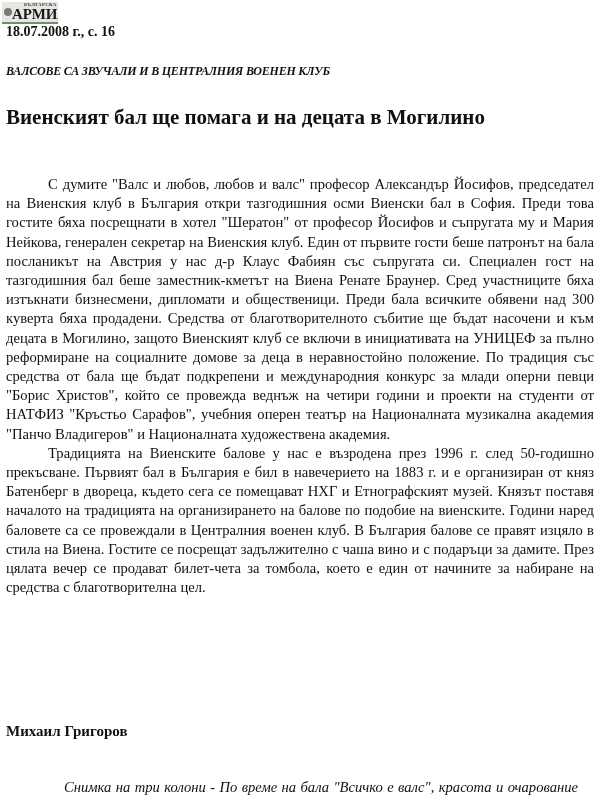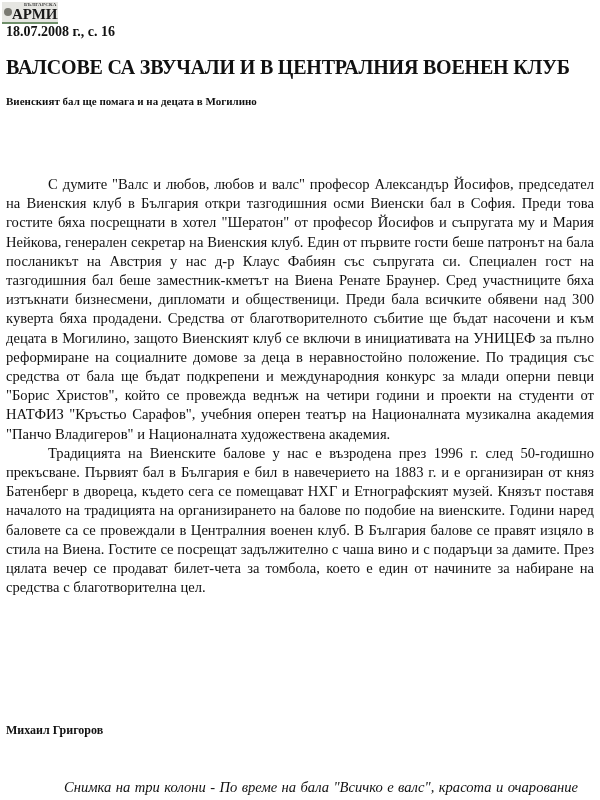--- a/index.html
+++ b/index.html
@@ -59,32 +59,33 @@
       position: absolute;
       left: 6px;
       top: 24px;
       font-size: 14px;
       font-weight: bold;
       font-family: "Liberation Serif", serif;
     }
     .headline {
       position: absolute;
       left: 6px;
-      top: 56px;
-      font-size: 20px;
+      top: 64px;
+      font-size: 12px;
       font-weight: bold;
+      font-style: italic;
       font-family: "Liberation Serif", serif;
       letter-spacing: -0.2px;
       white-space: nowrap;
     }
     .subheadline {
       position: absolute;
       left: 6px;
-      top: 95px;
-      font-size: 11px;
+      top: 105px;
+      font-size: 21px;
       font-weight: bold;
       font-family: "Liberation Serif", serif;
       white-space: nowrap;
     }
     .body-text {
       position: absolute;
       left: 6px;
       top: 175px;
       width: 588px;
       font-size: 14.6px;
@@ -94,21 +95,21 @@
       hyphens: manual;
     }
     .body-text p {
       margin: 0;
       text-indent: 42px;
     }
     .author {
       position: absolute;
       left: 6px;
       top: 723px;
-      font-size: 12px;
+      font-size: 15px;
       font-weight: bold;
       font-family: "Liberation Serif", serif;
     }
     .caption {
       position: absolute;
       left: 6px;
       top: 762px;
       width: 588px;
       font-size: 14.6px;
       line-height: 19px;

